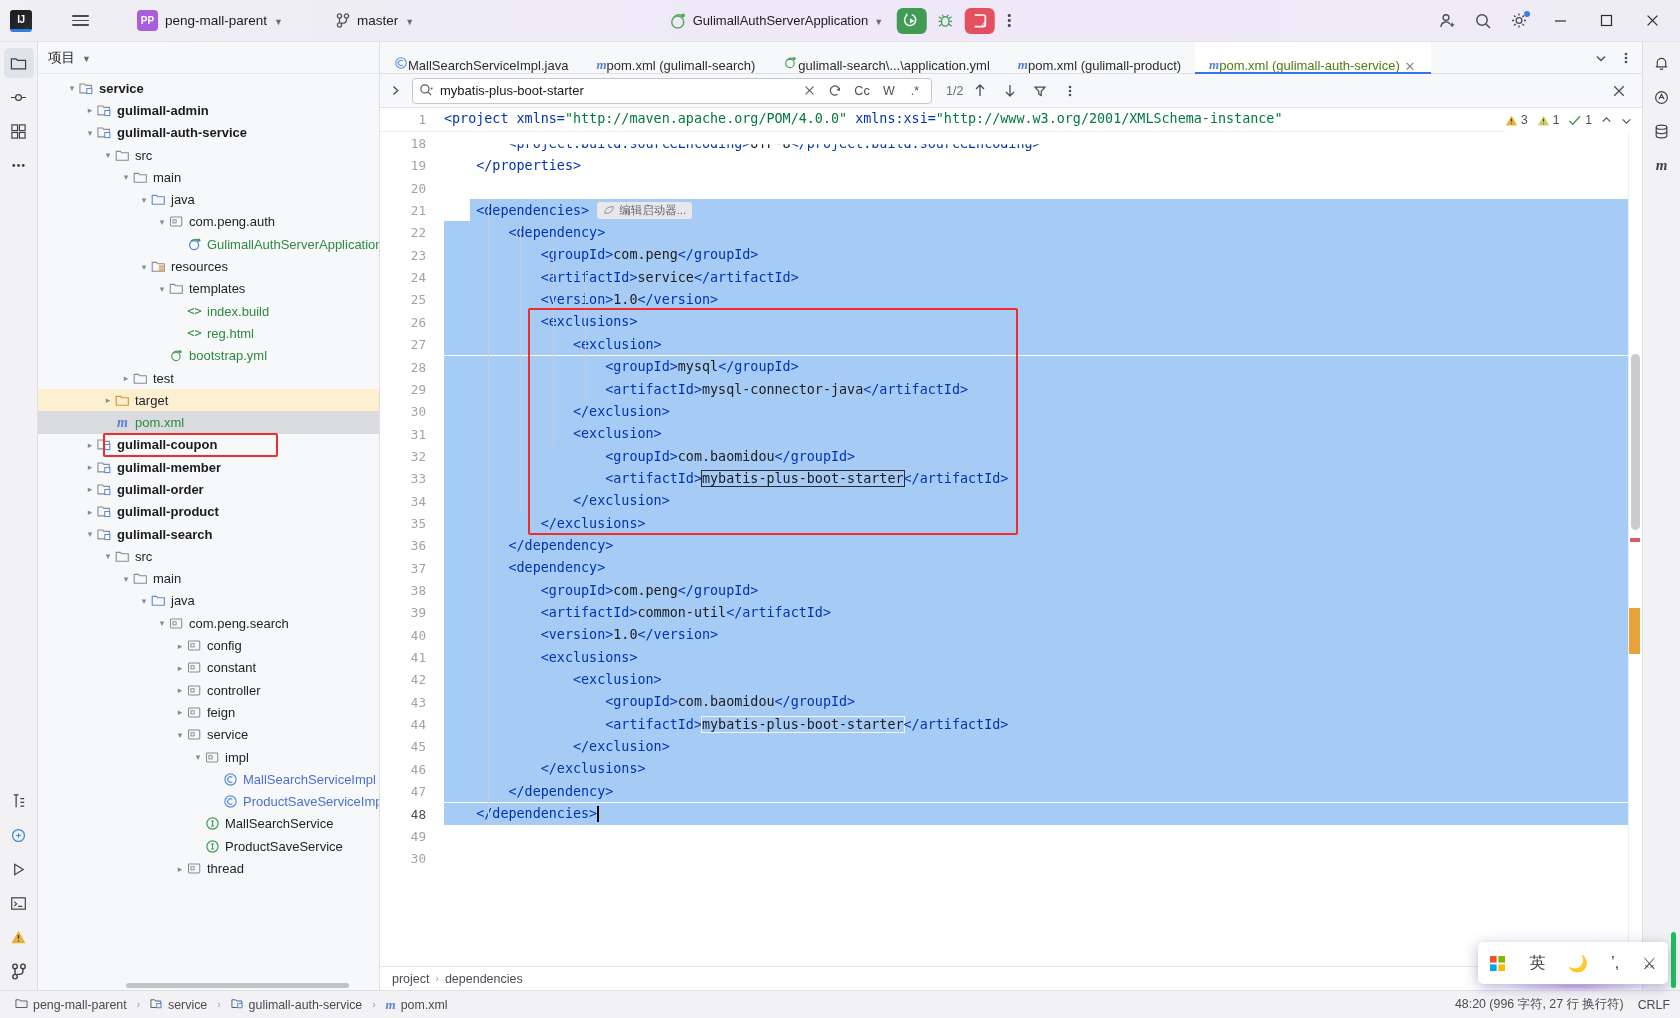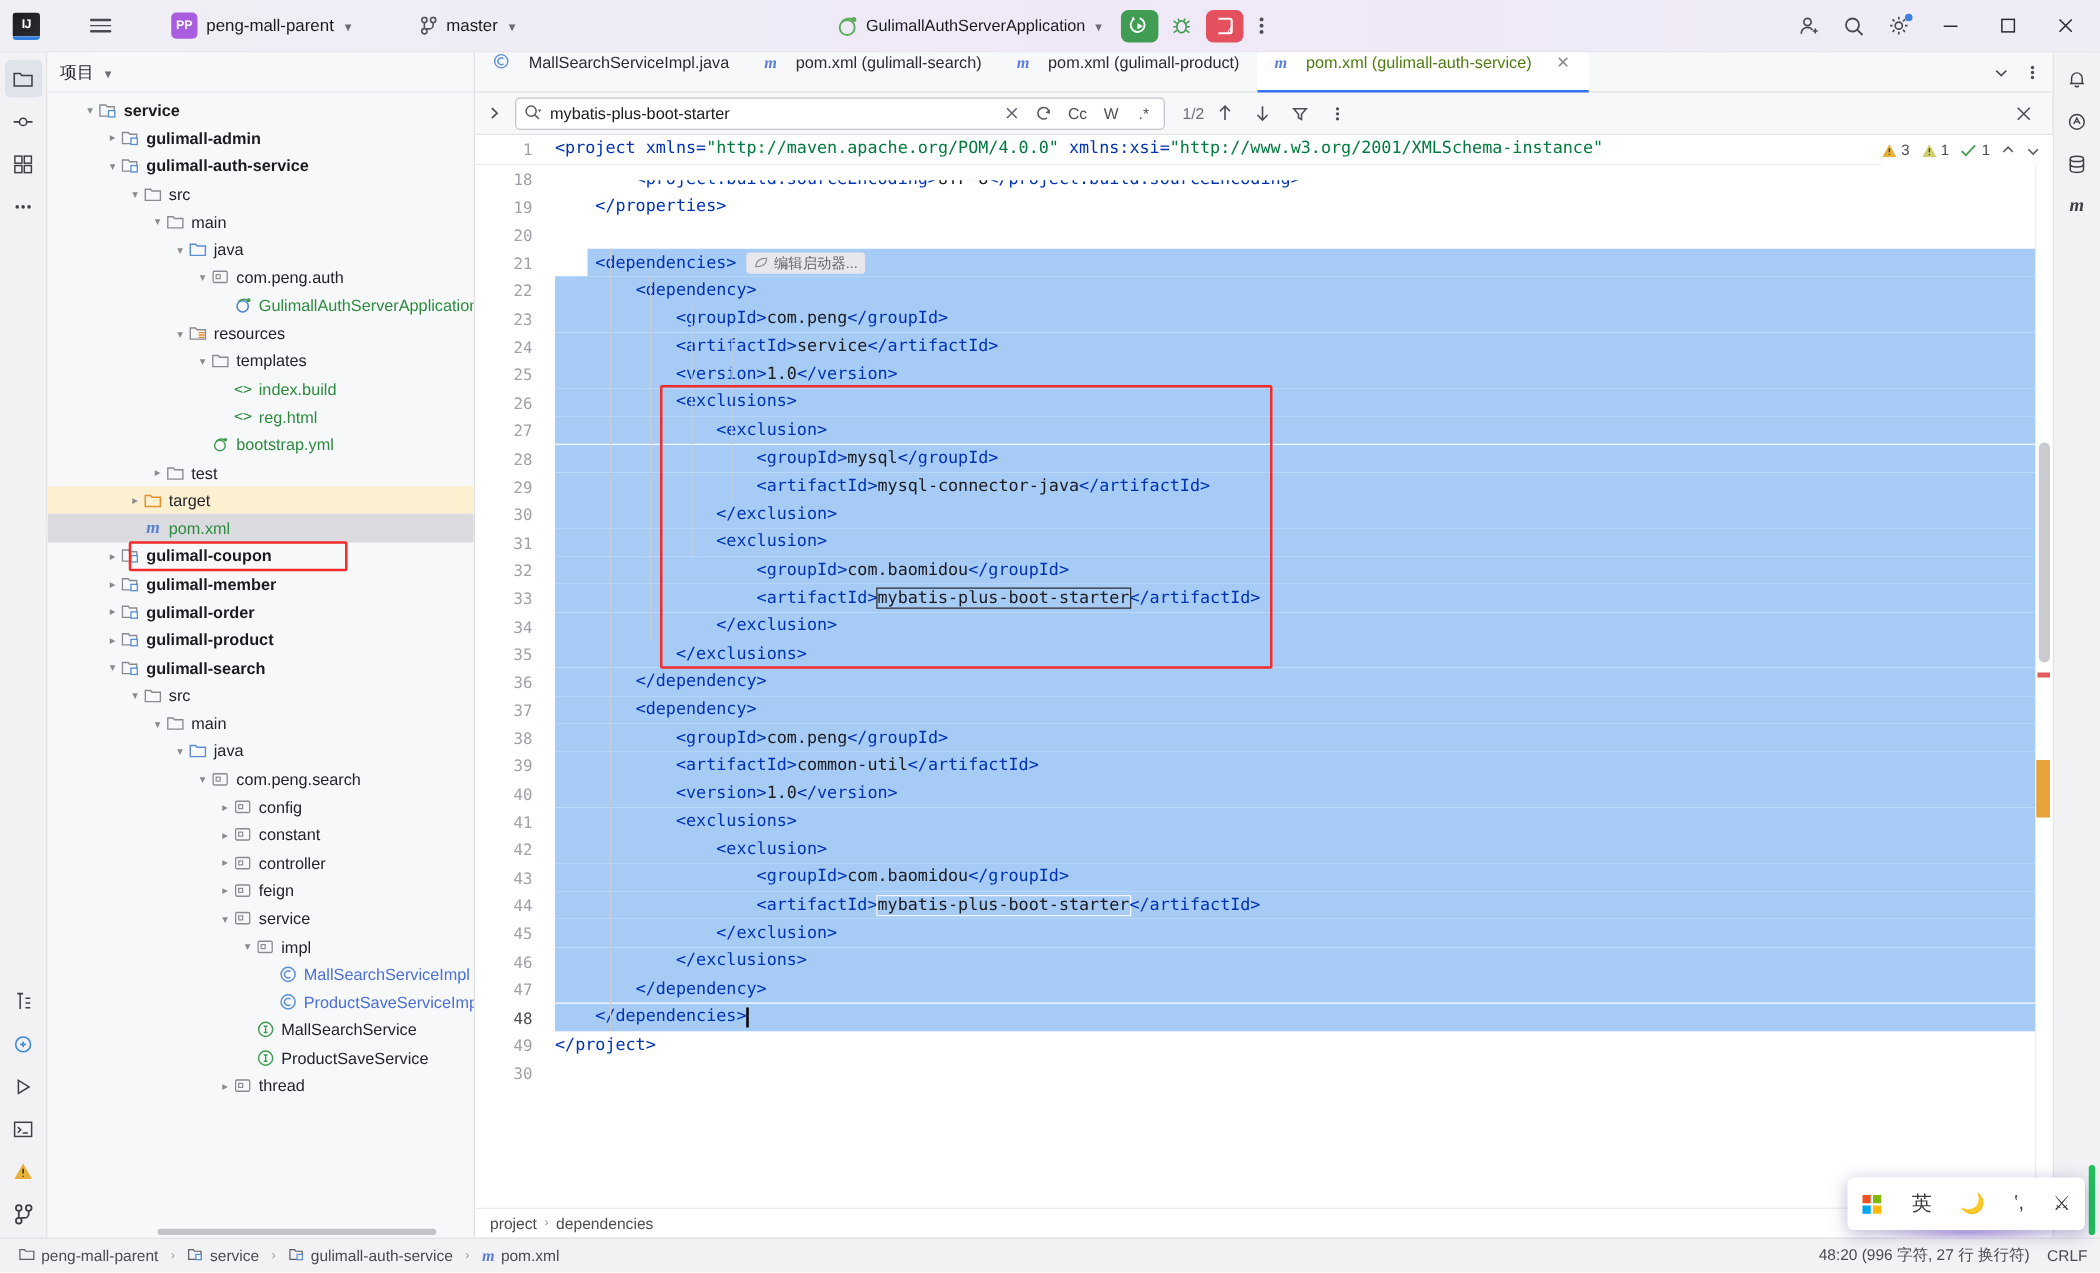--- a/index.html
+++ b/index.html
@@ -80,21 +80,21 @@
   .dark{color:#23232a;}
   .redbox-tree{position:absolute;border:2.5px solid #f42b2b;border-radius:2px;pointer-events:none;}
   .hscroll{position:absolute;left:0;right:0;bottom:0;height:9px;}
   .hscroll i{position:absolute;left:88px;right:30px;top:2px;height:5px;border-radius:3px;background:#c3c4c9;display:block;}
 
   
   .edcol{flex:1 1 auto;display:flex;flex-direction:column;min-width:0;background:#fff;}
 
   
   .etabs{height:32px;flex:0 0 32px;display:flex;align-items:stretch;background:#f7f8fa;border-bottom:1px solid #e0e0e4;position:relative;}
-  .etab{display:flex;align-items:flex-start;gap:15px;padding:0 14px;cursor:pointer;font-size:13px;white-space:nowrap;position:relative;}
+  .etab{display:flex;align-items:flex-end;gap:0;padding:0 14px;cursor:pointer;font-size:13px;white-space:nowrap;position:relative;}
   .etab.active{background:#fff;}
   .etab.active:after{content:"";position:absolute;left:0;right:0;bottom:-1px;height:2.5px;background:#3574f0;}
   .etab-ico{font-style:italic;font-weight:700;font-size:13px;}
   .tab-x{width:14px;height:14px;display:flex;align-items:center;justify-content:center;color:#8b8b92;font-size:13px;margin-left:3px;cursor:pointer;}
   .etabs-right{margin-left:auto;display:flex;align-items:center;padding-right:4px;gap:1px;}
   .etabs-b{width:24px;height:26px;display:flex;align-items:center;justify-content:center;cursor:pointer;border-radius:4px;}
 
   
   .findbar{height:34px;flex:0 0 34px;display:flex;align-items:center;background:#f7f8fa;border-bottom:1px solid #e3e3e8;padding-left:4px;gap:0;}
   .fb-toggle{width:22px;height:30px;display:flex;align-items:center;justify-content:center;color:#5b5b61;cursor:pointer;font-size:12px;}
@@ -726,20 +726,28 @@
         <div class="etab">
             <span><svg width="14" height="14" viewBox="0 0 16 16">
                 <circle cx="8" cy="8" r="6" fill="none" stroke="#5a8fd6" stroke-width="1.25"></circle>
                 <path d="M10 5.8 a3 3 0 1 0 0 4.4" fill="none" stroke="#5a8fd6" stroke-width="1.25"></path>
               </svg></span>
             <span style="color:#2b2b31">MallSearchServiceImpl.java</span>
           </div>
           <div class="etab">
             <span><span class="etab-ico" style="color:#5a7fd6;font-family:'Liberation Serif',serif;">m</span></span>
             <span style="color:#2b2b31">pom.xml (gulimall-search)</span>
+          </div>
+          <div class="etab">
+            <span><svg width="15" height="15" viewBox="0 0 16 16">
+                <circle cx="7.4" cy="9" r="4.5" fill="none" stroke="#3f9c52" stroke-width="1.2"></circle>
+                <path d="M4.2 5.3 Q8 2 11.8 4.4" fill="none" stroke="#3f9c52" stroke-width="1.2"></path>
+                <circle cx="12" cy="4" r="1.5" fill="#3f9c52"></circle>
+              </svg></span>
+            <span style="color:#2b2b31">gulimall-search\...\application.yml</span>
           </div>
           <div class="etab">
             <span><span class="etab-ico" style="color:#5a7fd6;font-family:'Liberation Serif',serif;">m</span></span>
             <span style="color:#2b2b31">pom.xml (gulimall-product)</span>
           </div>
           <div class="etab active">
             <span><span class="etab-ico" style="color:#5a7fd6;font-family:'Liberation Serif',serif;">m</span></span>
             <span style="color:#4d7c0f">pom.xml (gulimall-auth-service)</span>
             <span class="tab-x">✕</span>
           </div>
@@ -906,21 +914,20 @@
             <span class="ln" style="top: 653.8px;">46</span>
             <div class="cline" style="top: 649.8px;"><span class="tok-txt">            </span><span class="tok-tag">&lt;/exclusions&gt;</span></div>
             <div class="sel-bg" style="left: 64px; right: 14px; top: 672.15px; height: 22.35px;"></div>
             <span class="ln" style="top: 676.15px;">47</span>
             <div class="cline" style="top: 672.15px;"><span class="tok-txt">        </span><span class="tok-tag">&lt;/dependency&gt;</span></div>
             <div class="cur-bg" style="top: 694.5px; height: 22.35px;"></div>
             <div class="sel-bg" style="left: 64px; right: 14px; top: 694.5px; height: 22.35px;"></div>
             <span class="ln cur" style="top: 698.5px;">48</span>
             <div class="cline" style="top: 694.5px;"><span class="tok-txt">    </span><span class="tok-tag">&lt;/dependencies&gt;</span><span class="caret"></span></div>
             <span class="ln" style="top: 720.85px;">49</span>
-            <div class="cline" style="top: 716.85px;"><span class="tok-tag">&lt;/project&gt;</span></div>
             <span class="ln" style="top: 743.2px;">30</span>
             <div class="cline" style="top: 739.2px;"></div>
             <div class="indent" style="left: 108.2px; top: 91.05px; height: 625.8px;"></div>
             <div class="indent" style="left: 140.4px; top: 113.4px; height: 290.55px;"></div>
             <div class="indent" style="left: 172.6px; top: 135.75px; height: 201.15px;"></div>
             <div class="indent" style="left: 204.8px; top: 158.1px; height: 134.1px;"></div>
           </div>
 
         <div class="sticky">
           <span class="ln" style="top:4px;">1</span>

